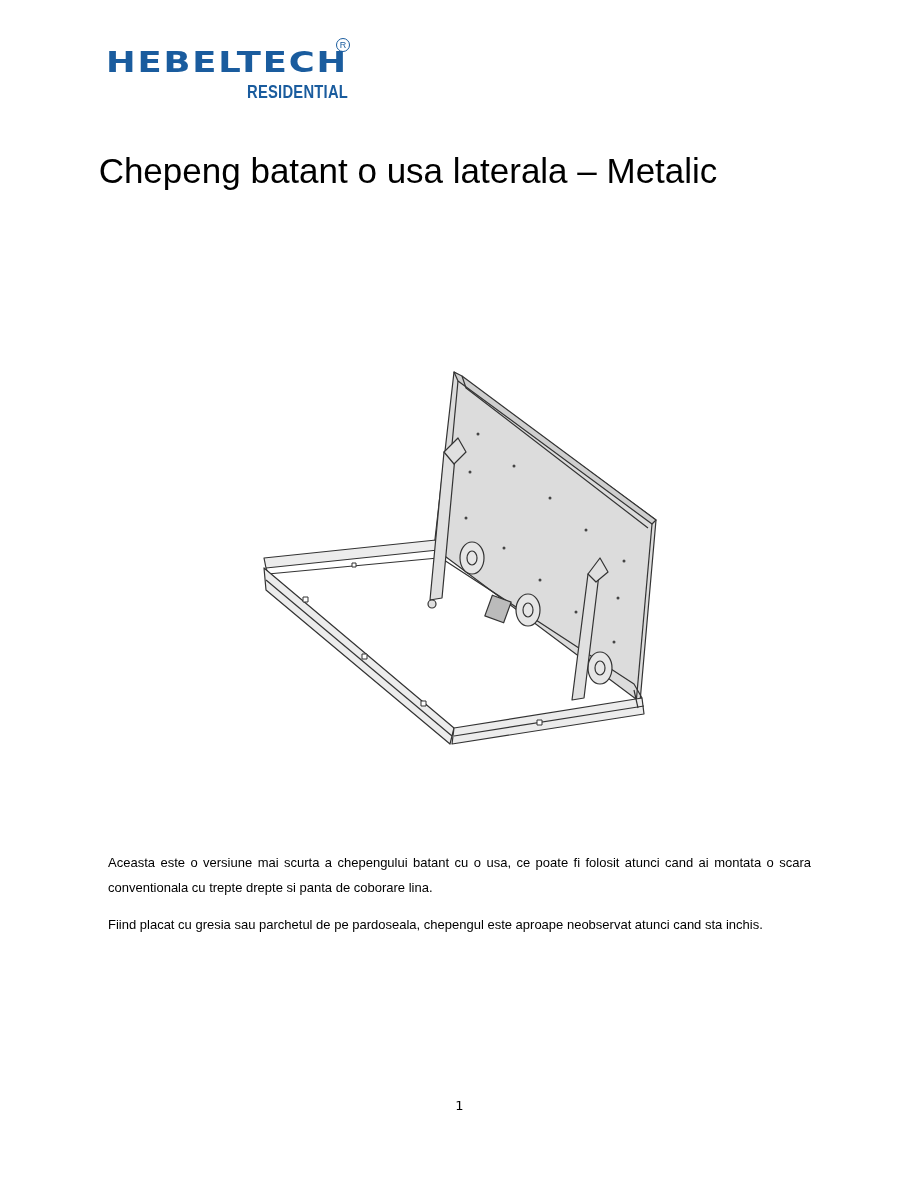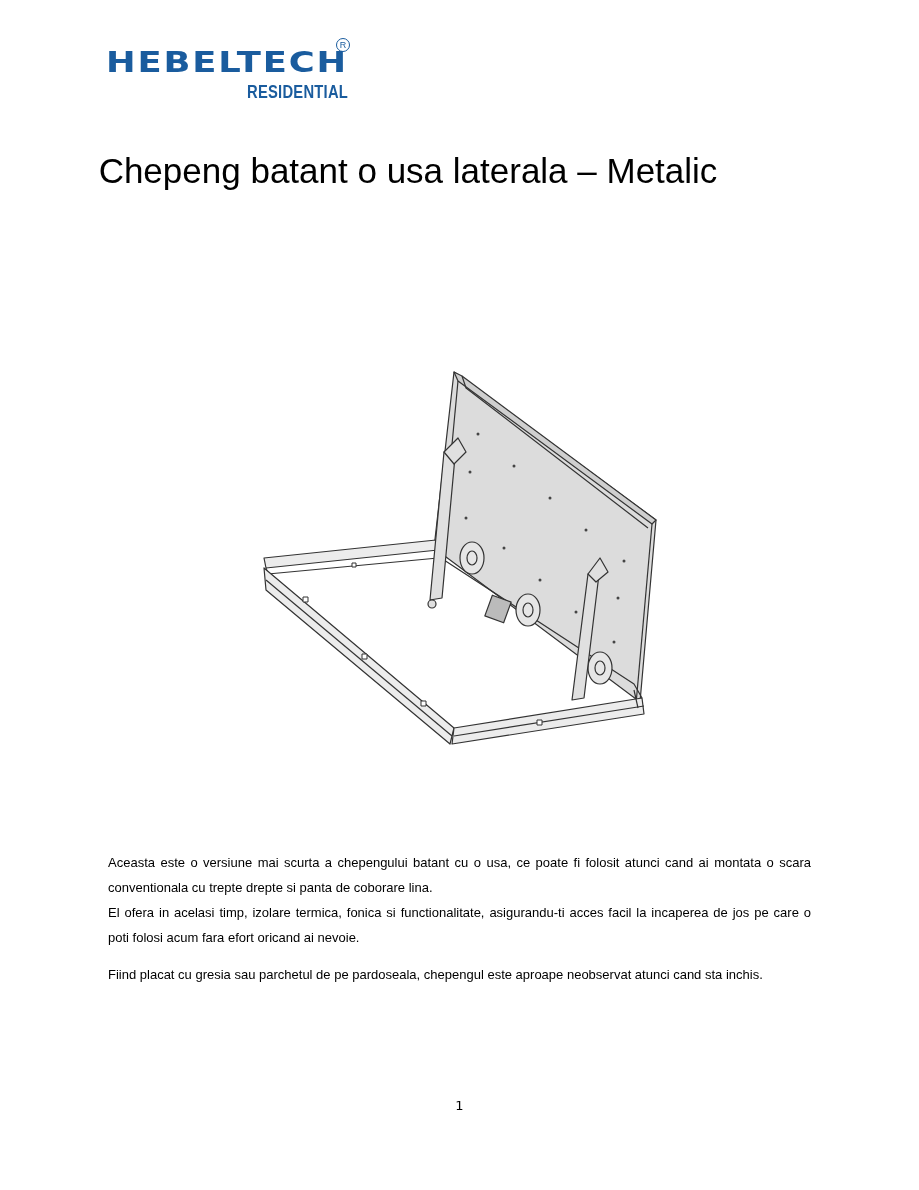--- a/index.html
+++ b/index.html
@@ -178,17 +178,16 @@
         <polygon points="330,206 342,198 326,330 314,332"></polygon>
         <polygon points="330,206 342,190 350,204 338,214"></polygon>
         <circle cx="174" cy="236" r="4"></circle>
       </g>
     </g>
   </svg>
 </div>
 
 <div class="body-text">
   <p>Aceasta este o versiune mai scurta a chepengului batant cu o usa, ce poate fi folosit atunci cand ai montata o scara conventionala cu trepte drepte si panta de coborare lina.</p>
-  <p>El ofera in acelasi timp, izolare termica, fonica si functionalitate, asigurandu-ti acces facil la incaperea de jos pe care o poti folosi acum fara efort oricand ai nevoie.</p>
   <p class="spaced">Fiind placat cu gresia sau parchetul de pe pardoseala, chepengul este aproape neobservat atunci cand sta inchis.</p>
 </div>
 
 <div class="page-number">1</div>
 
 </body></html>

